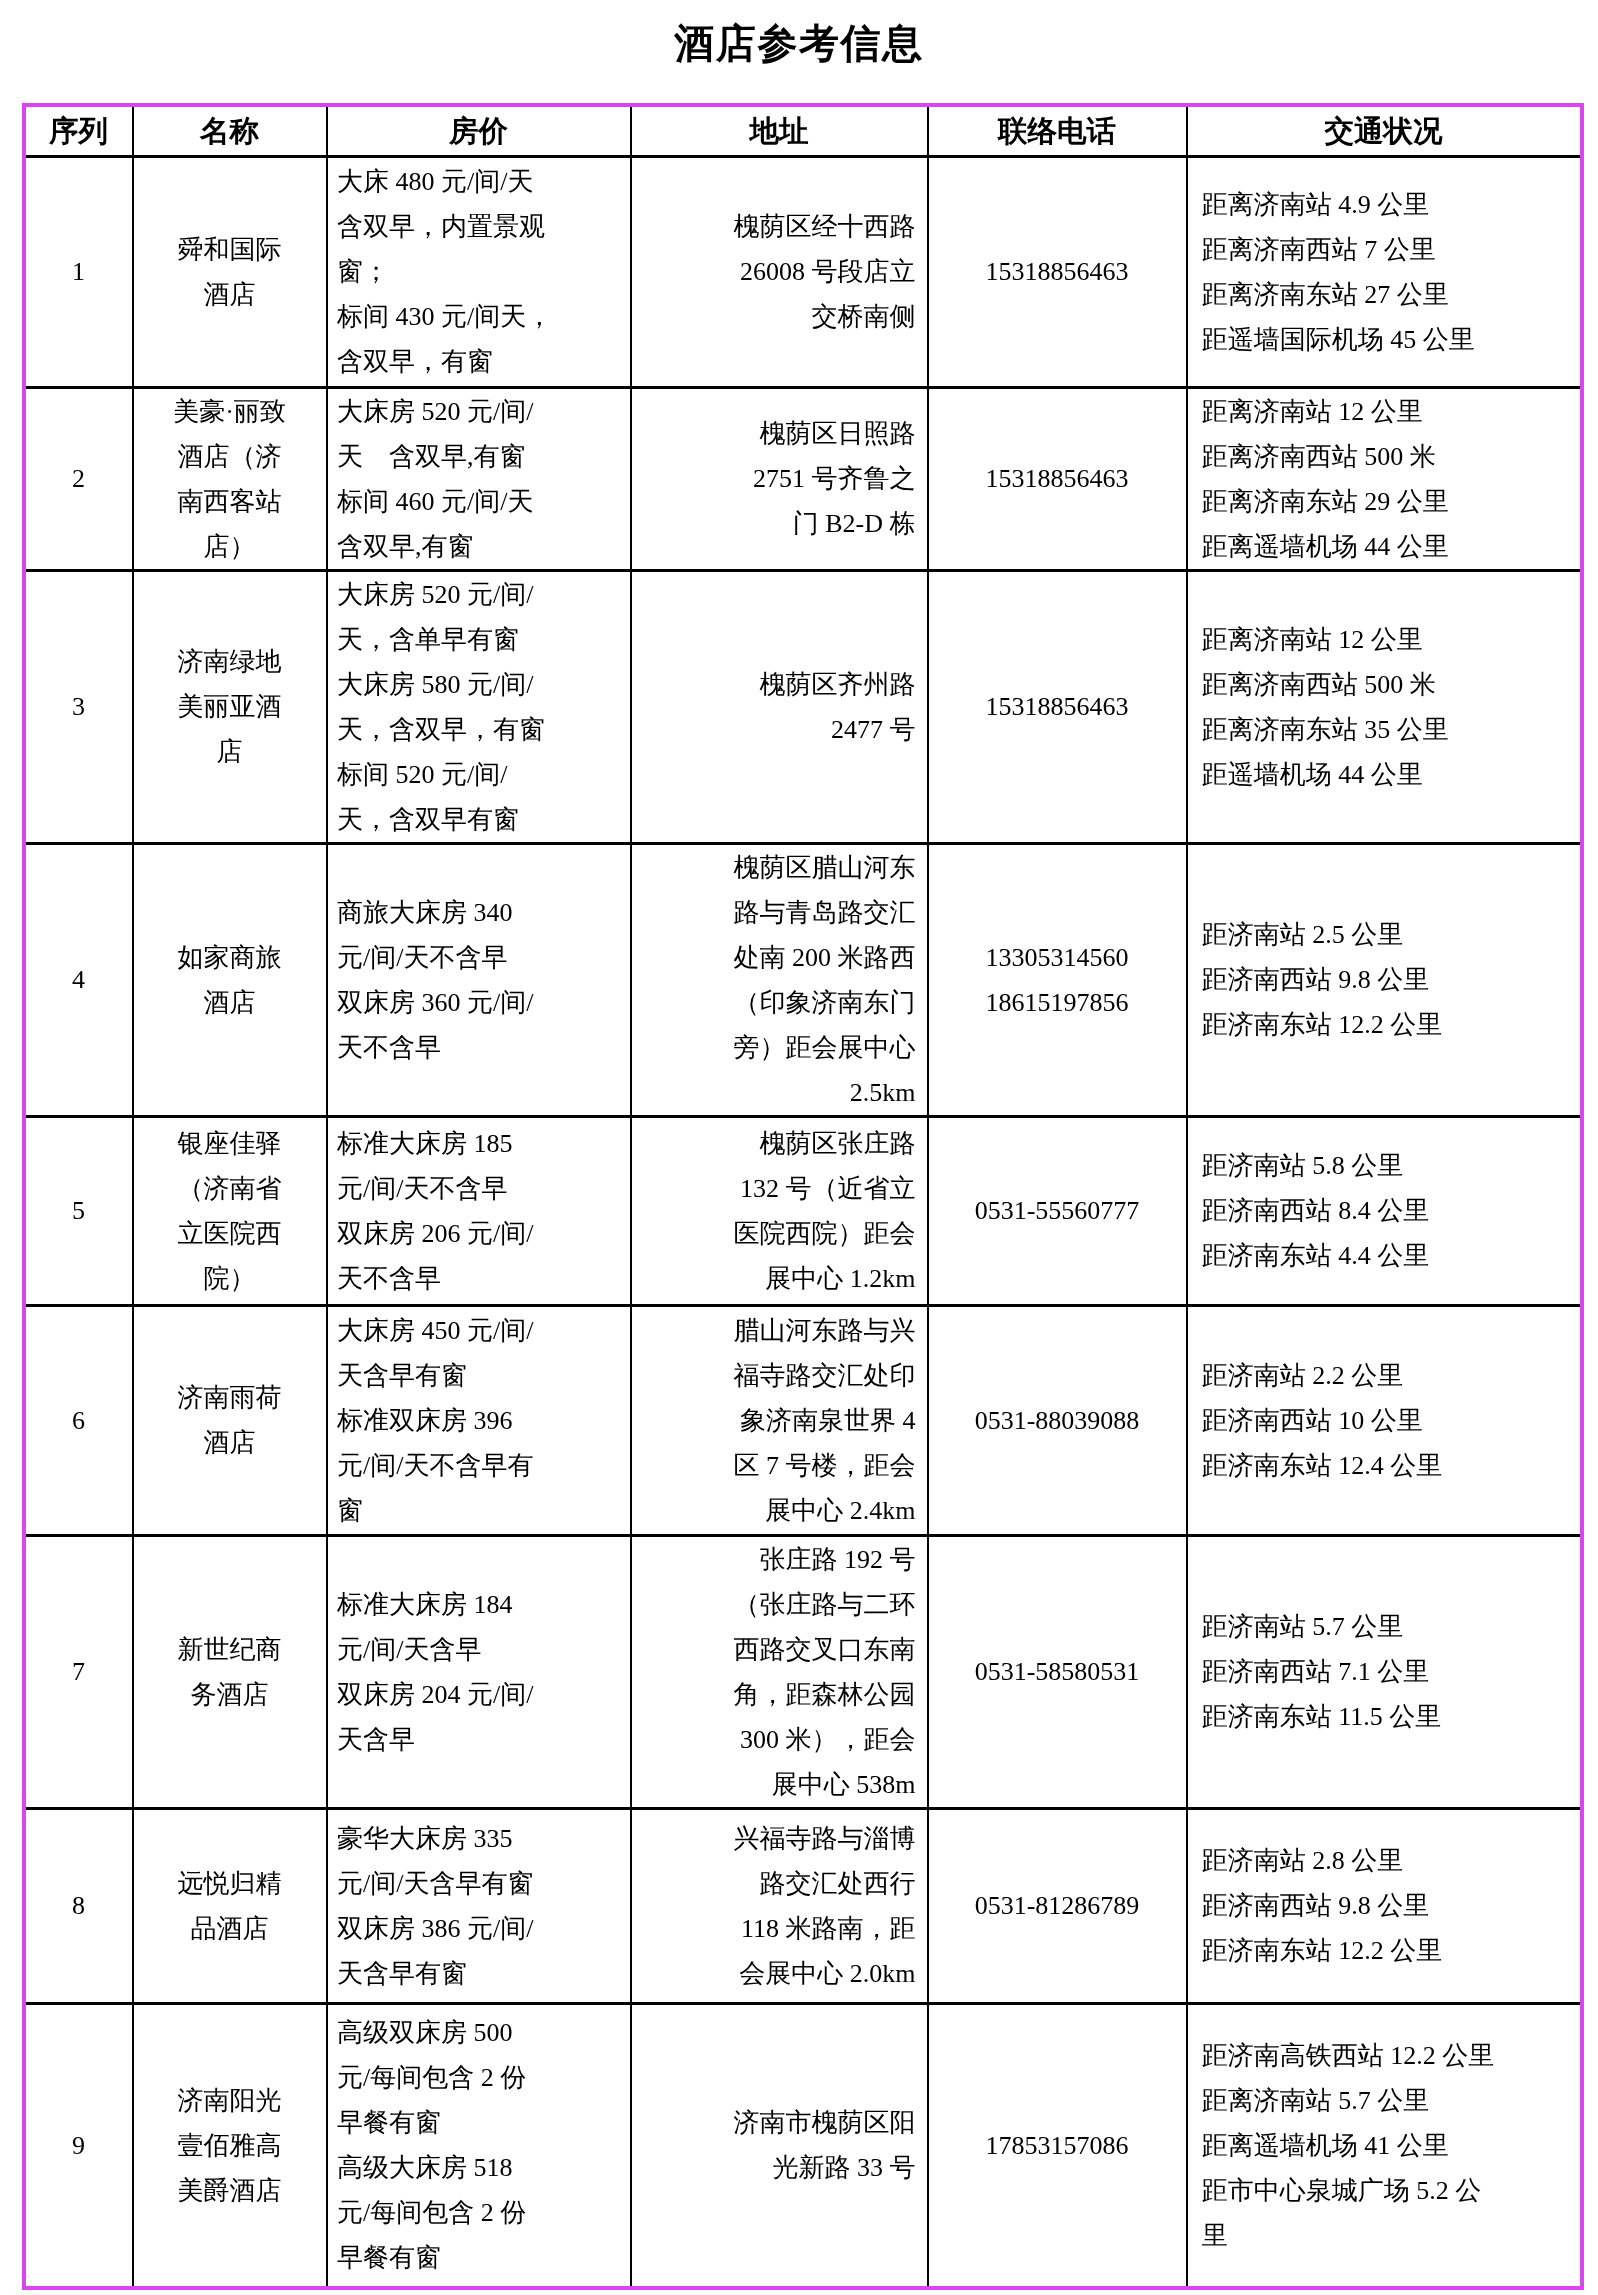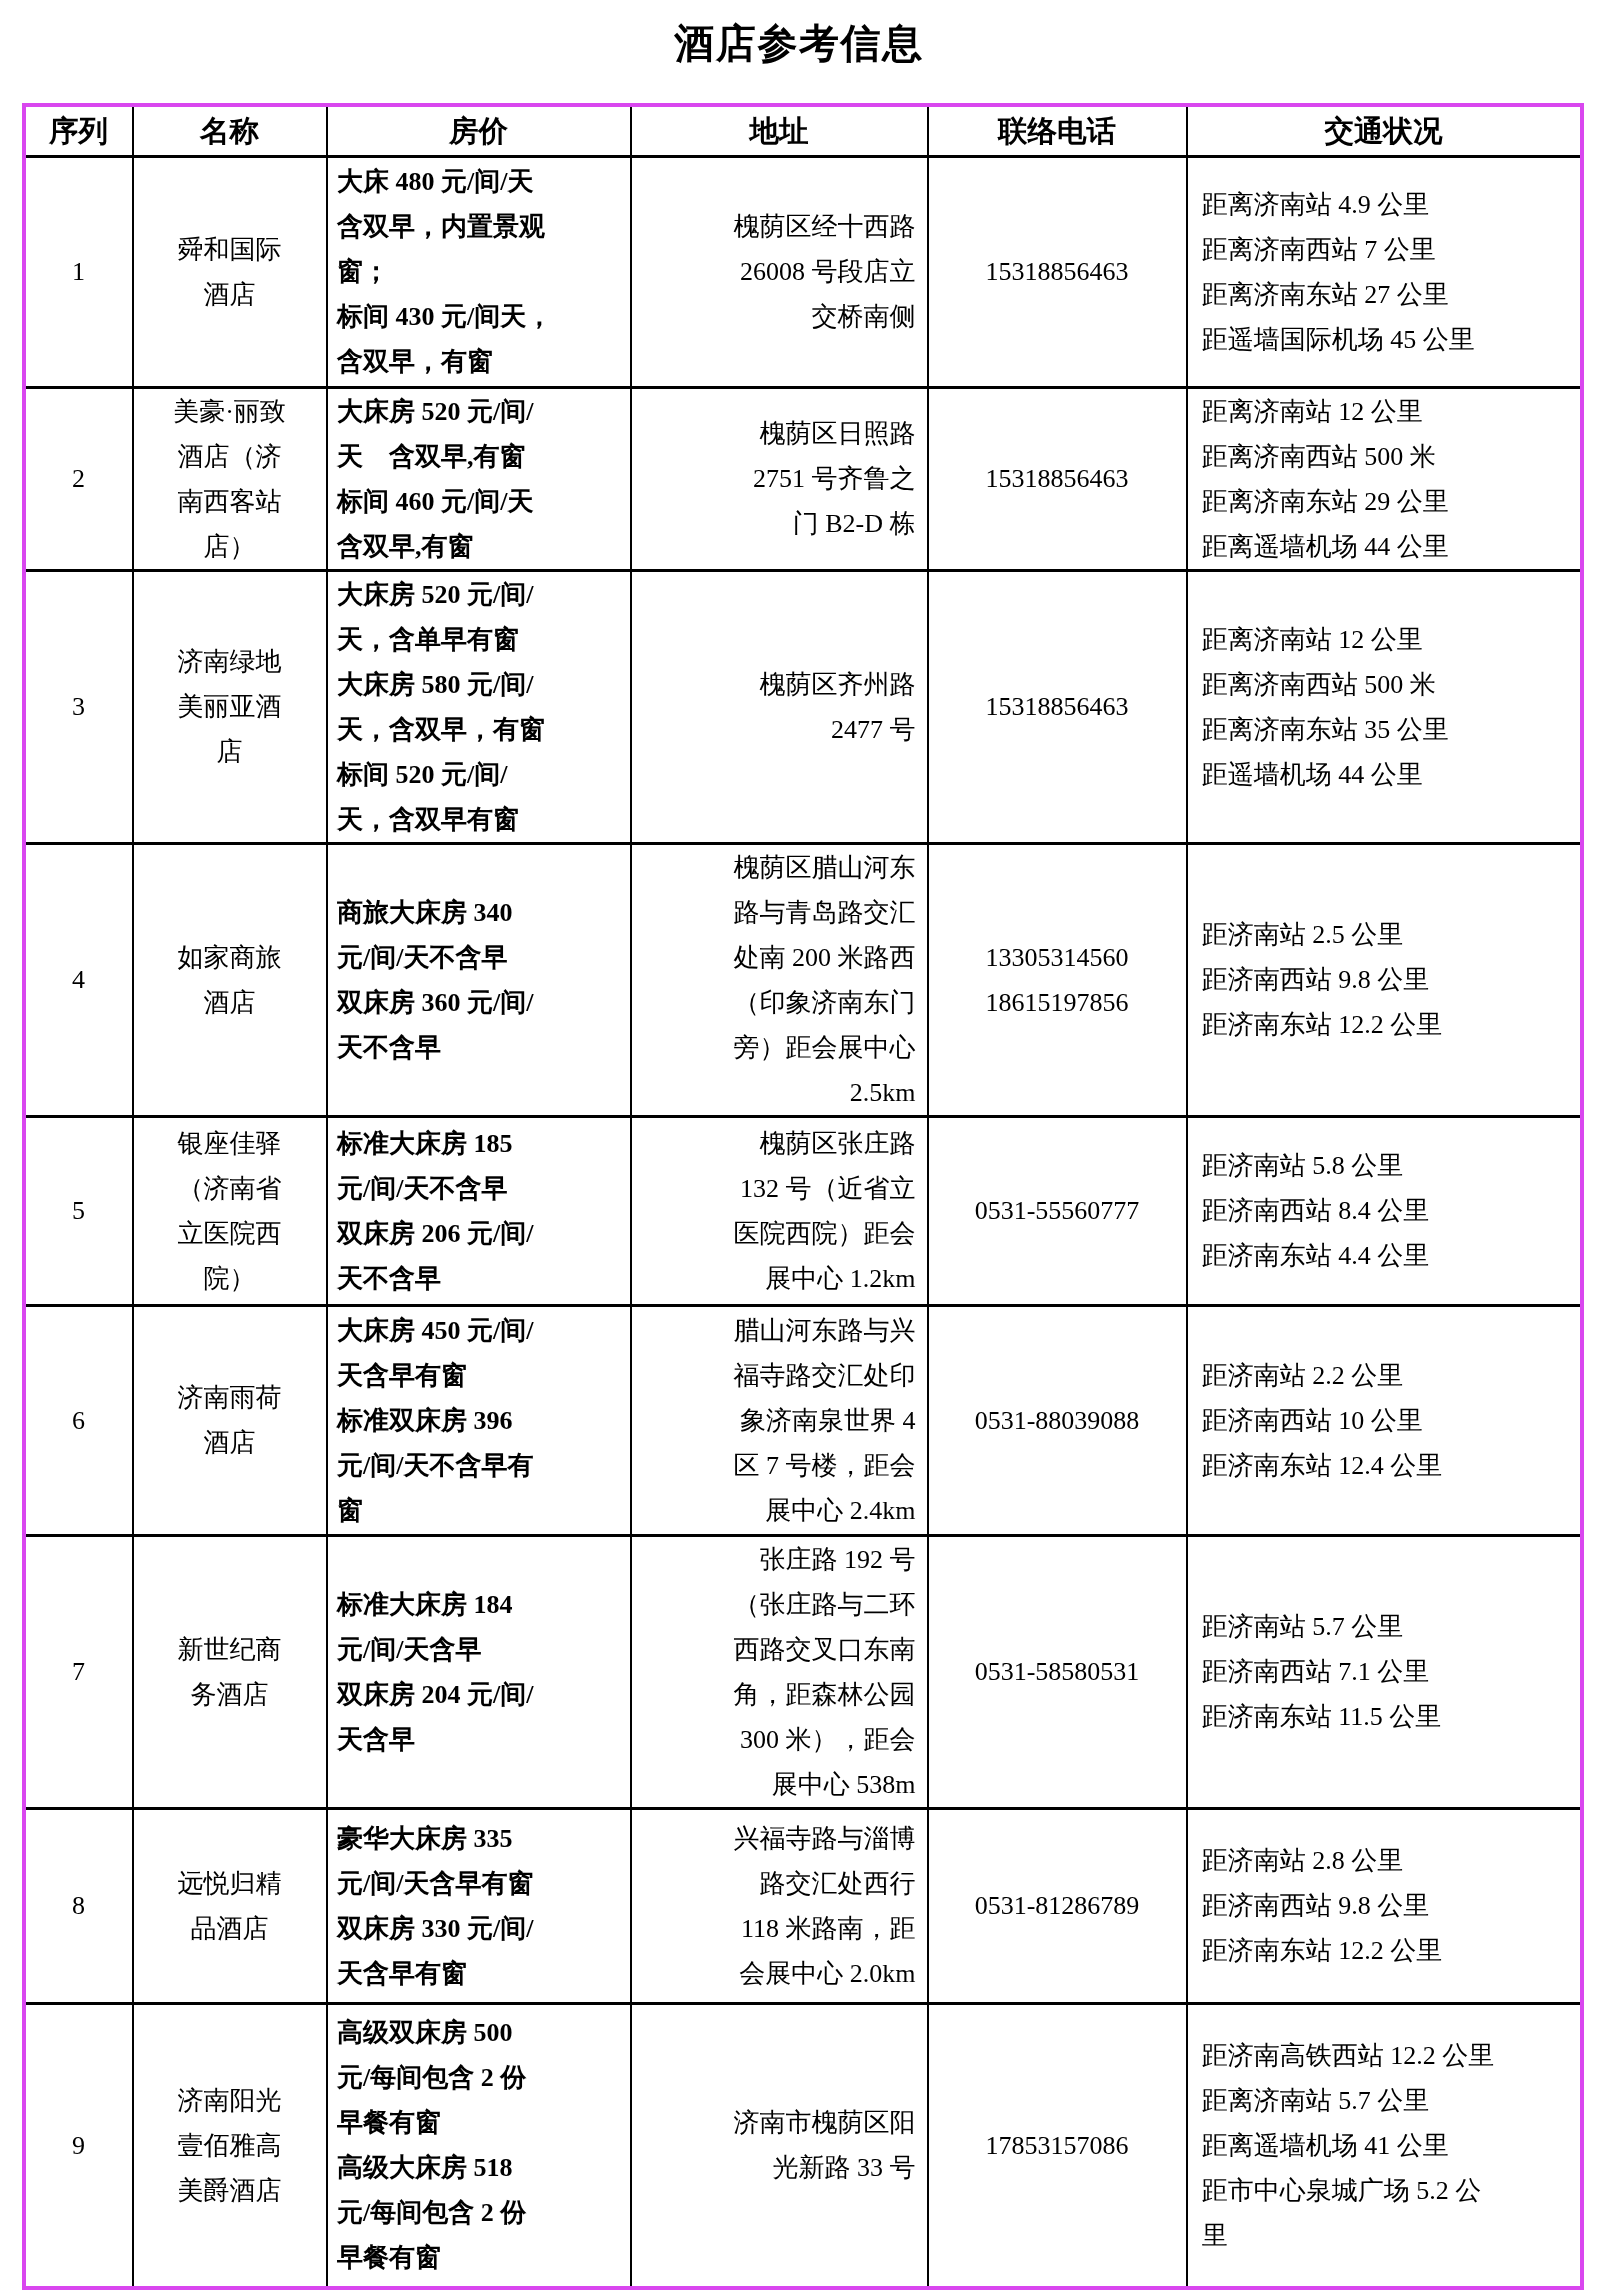--- a/index.html
+++ b/index.html
@@ -54,21 +54,21 @@
   tr.r1  { height: 183px; }
   tr.r2  { height: 269px; }
   tr.r3  { height: 271px; }
   tr.r4  { height: 189px; }
   tr.r5  { height: 230px; }
   tr.r6  { height: 273px; }
   tr.r7  { height: 195px; }
   tr.r8  { height: 285px; }
   .col-seq     { text-align: center; font-size: 29px; }
   .col-name    { text-align: center; }
-  .col-price   { text-align: left; padding-left: 9.6px; padding-right: 14px; font-weight: bold; }
+  .col-price   { text-align: left; padding-left: 9.6px; padding-right: 14px; }
   .col-address { text-align: right; padding-left: 8px; padding-right: 11px; }
   .col-phone   { text-align: center; }
   .col-traffic { text-align: left; padding-left: 14.3px; padding-right: 3.2px; margin-top: 40px; }
 </style>
 </head>
 <body>
 
 <div class="page">
   <div class="doc-title">酒店参考信息</div>
 
@@ -224,21 +224,21 @@
         <td class="col-traffic">距济南站 5.7 公里
 距济南西站 7.1 公里
 距济南东站 11.5 公里</td>
       </tr>
       <tr class="r7">
         <td class="col-seq">8</td>
         <td class="col-name">远悦归精
 品酒店</td>
         <td class="col-price">豪华大床房 335
 元/间/天含早有窗
-双床房 330 元/间/
+双床房 386 元/间/
 天含早有窗</td>
         <td class="col-address">兴福寺路与淄博
 路交汇处西行
 118 米路南，距
 会展中心 2.0km</td>
         <td class="col-phone">0531-81286789</td>
         <td class="col-traffic">距济南站 2.8 公里
 距济南西站 9.8 公里
 距济南东站 12.2 公里</td>
       </tr>

